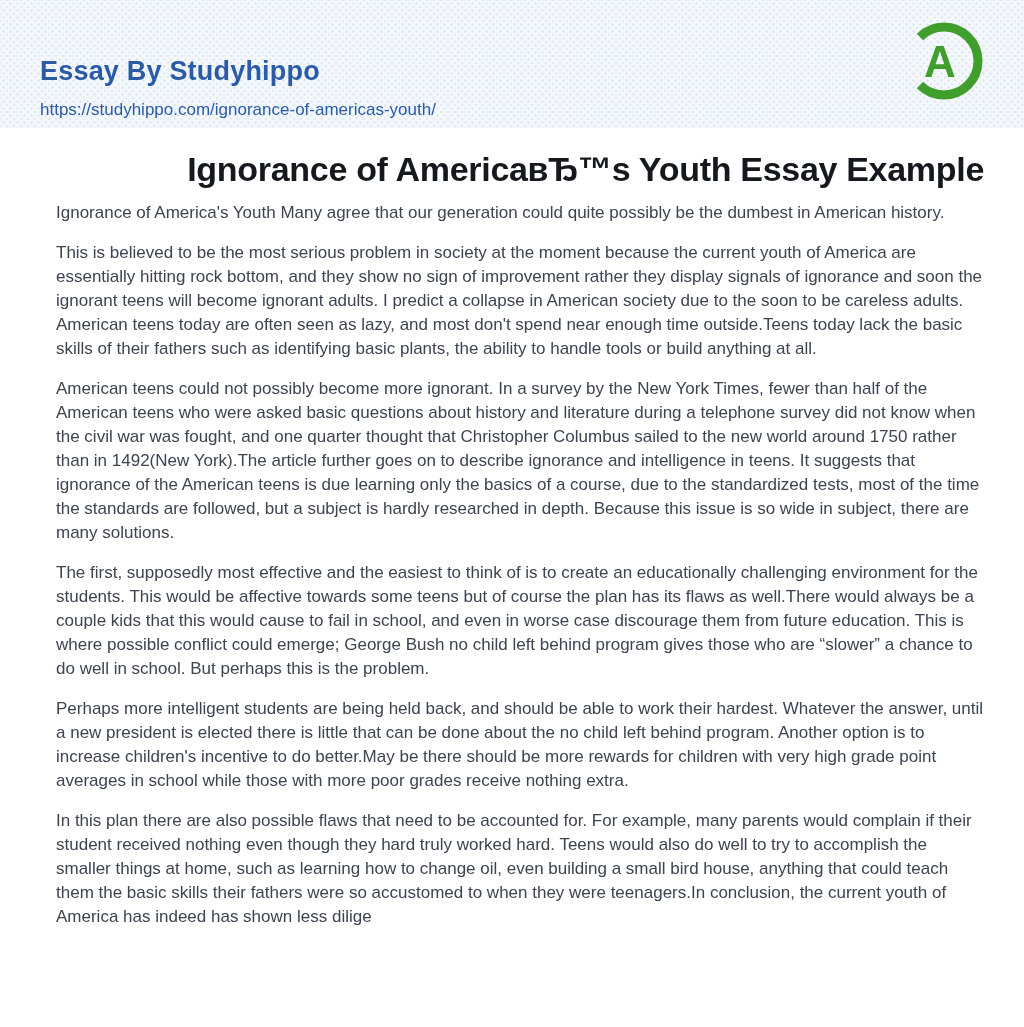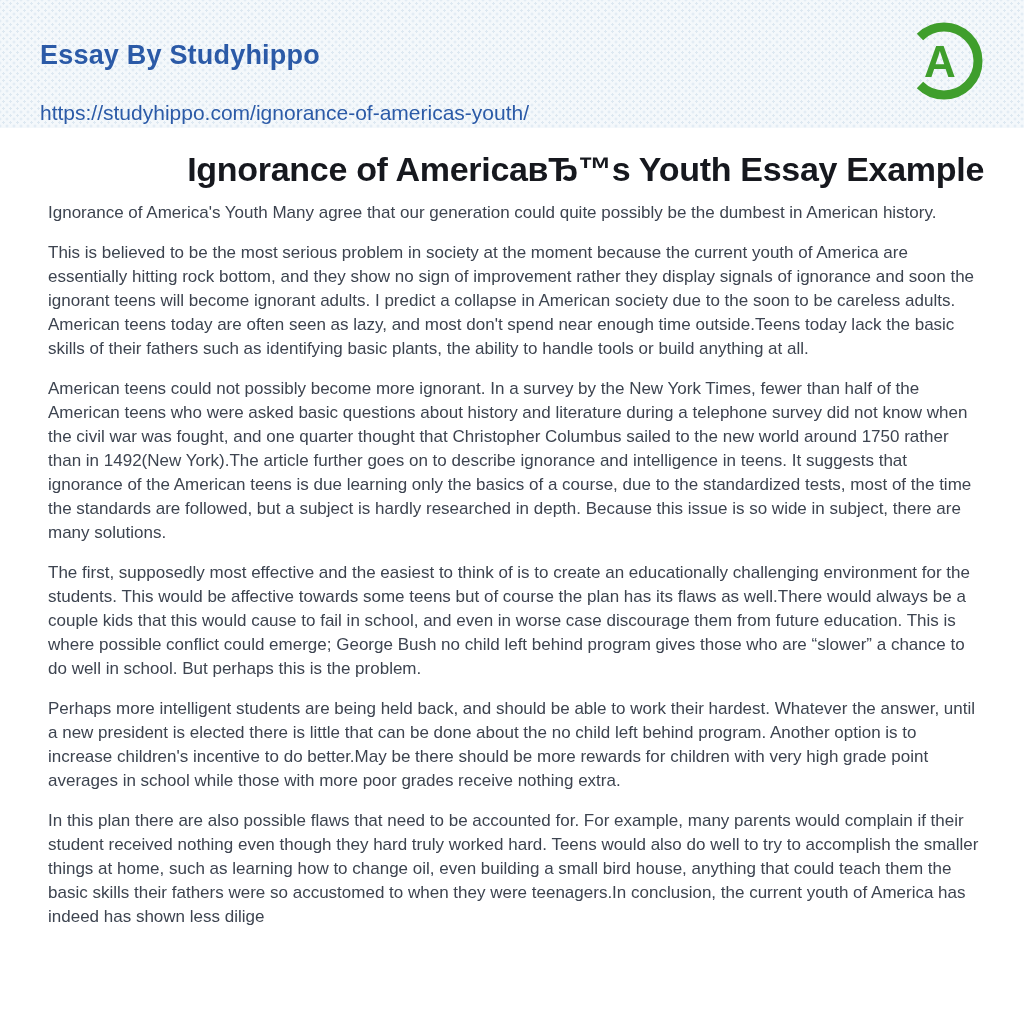--- a/index.html
+++ b/index.html
@@ -14,39 +14,39 @@
   .page {
     width: 1024px;
     height: 1027px;
     background: #ffffff;
     overflow: hidden;
   }
   .site-header {
     position: relative;
     height: 128px;
     width: 100%;
-    padding: 0 40px;
+    padding: 16px 40px;
     background-color: #f4f8fb;
     background-image:
       radial-gradient(circle, #dde8f1 1.1px, transparent 1.3px),
       radial-gradient(circle, #dde8f1 1.1px, transparent 1.3px);
     background-size: 7px 7px, 7px 7px;
     background-position: 0 0, 3.5px 3.5px;
   }
   .site-title {
     padding-top: 40px;
     font-size: 27px;
     font-weight: 700;
     color: #2b5aa7;
     letter-spacing: 0.2px;
   }
   .site-url {
     display: inline-block;
-    margin-top: 30px;
-    font-size: 21px;
+    margin-top: 13px;
+    font-size: 17px;
     font-weight: 400;
     color: #2b5aa7;
     text-decoration: none;
     cursor: pointer;
   }
   .logo {
     position: absolute;
     top: 21px;
     right: 40px;
     width: 80px;
@@ -58,21 +58,21 @@
   h1.essay-title {
     margin: 21px 0 12px 0;
     font-size: 34px;
     line-height: 40px;
     font-weight: 700;
     color: #16181e;
     letter-spacing: -0.3px;
     text-align: right;
   }
   p.para {
-    margin: 0 0 16px 8px;
+    margin: 0 0 16px 16px;
     font-size: 17px;
     line-height: 24px;
     color: #3d4450;
   }
 </style>
 </head>
 <body>
 
 <div class="page">
 

